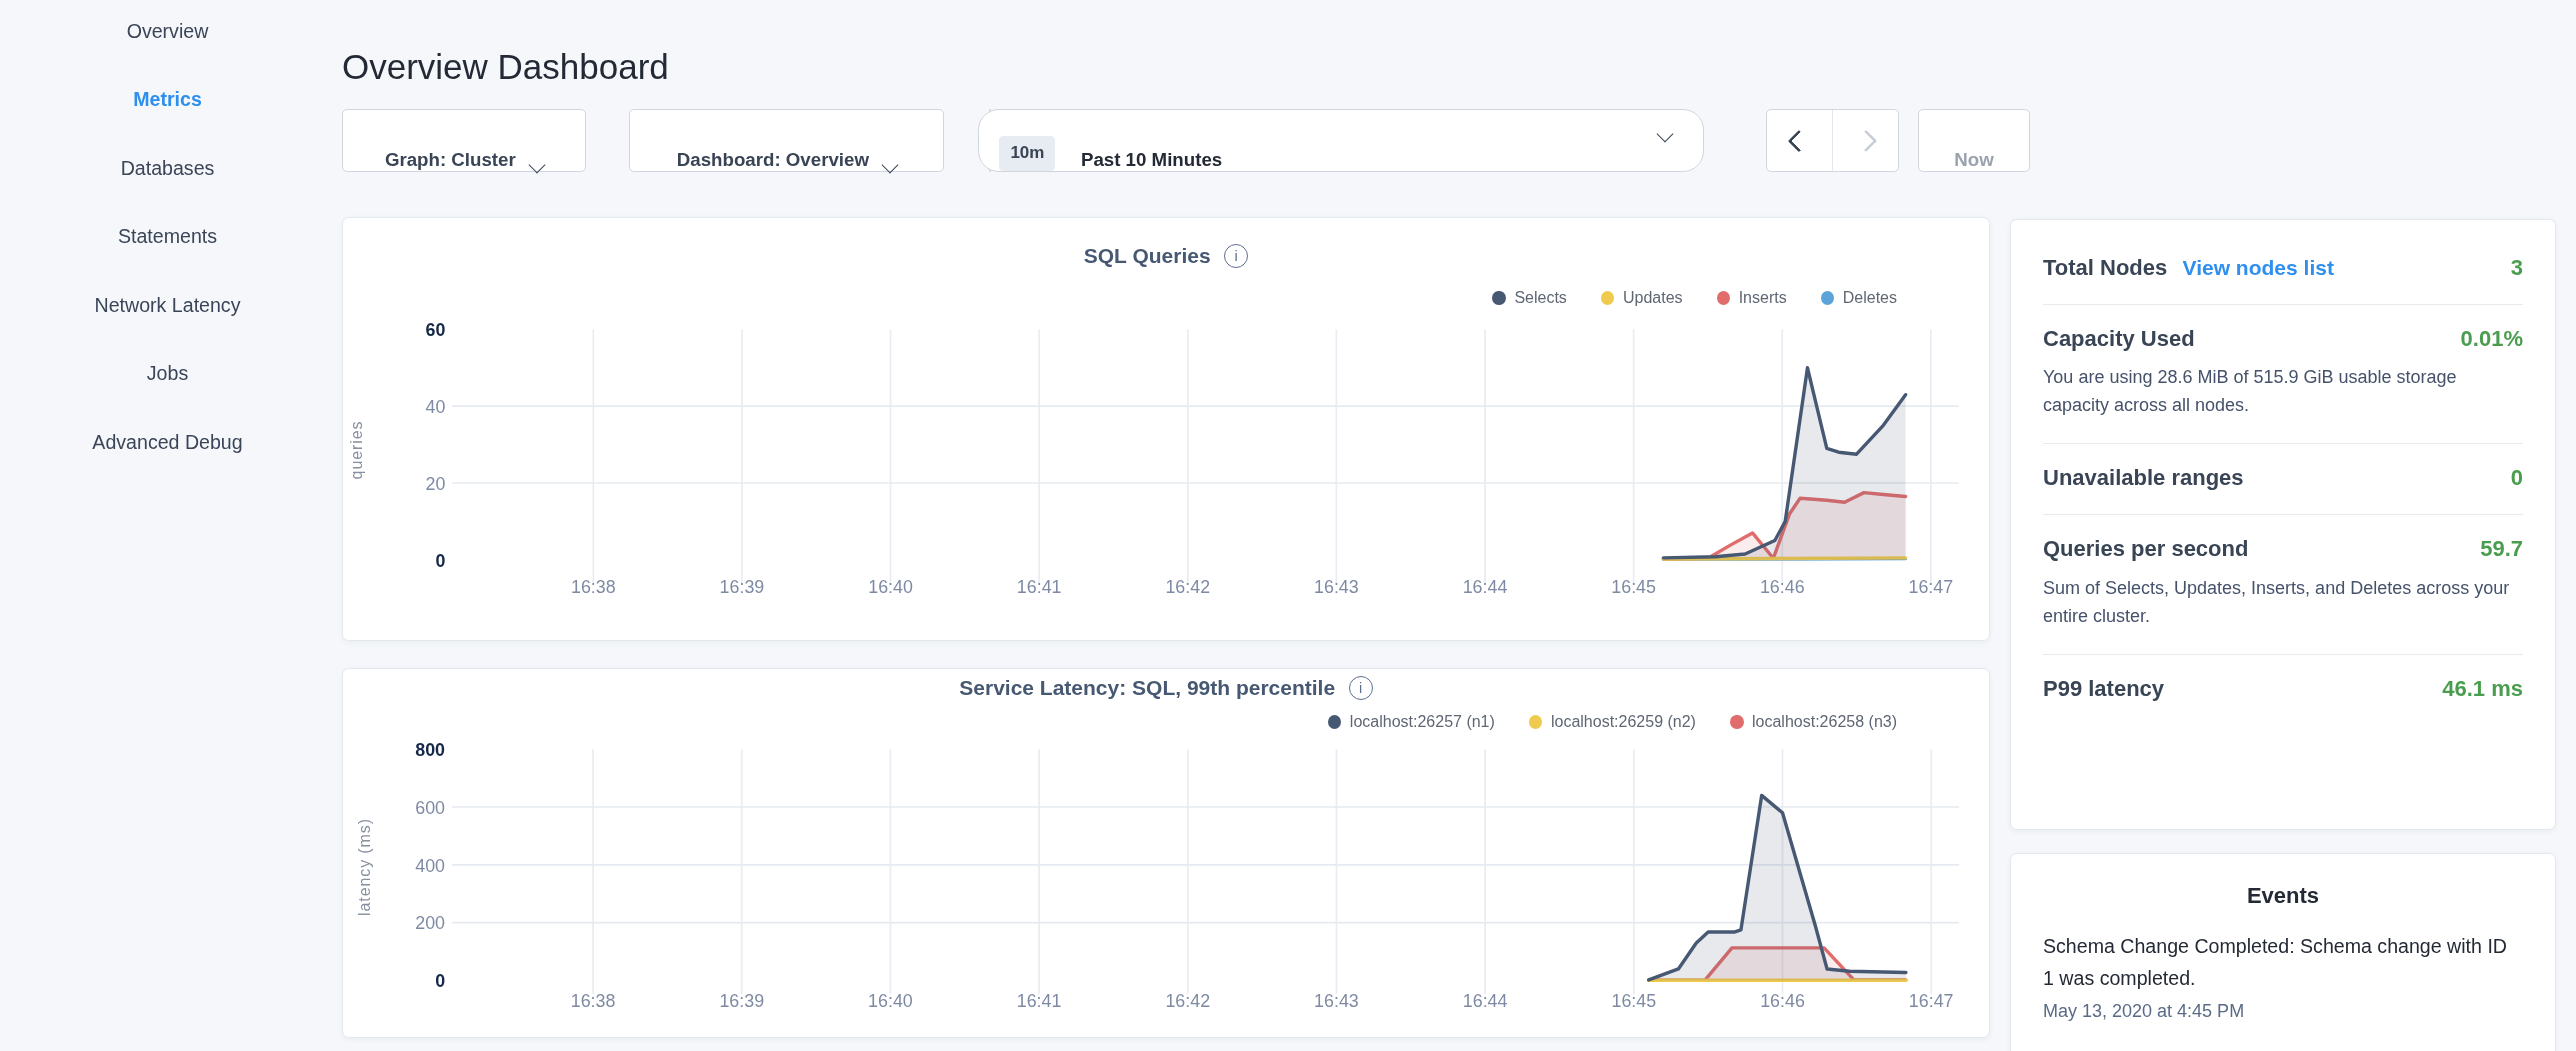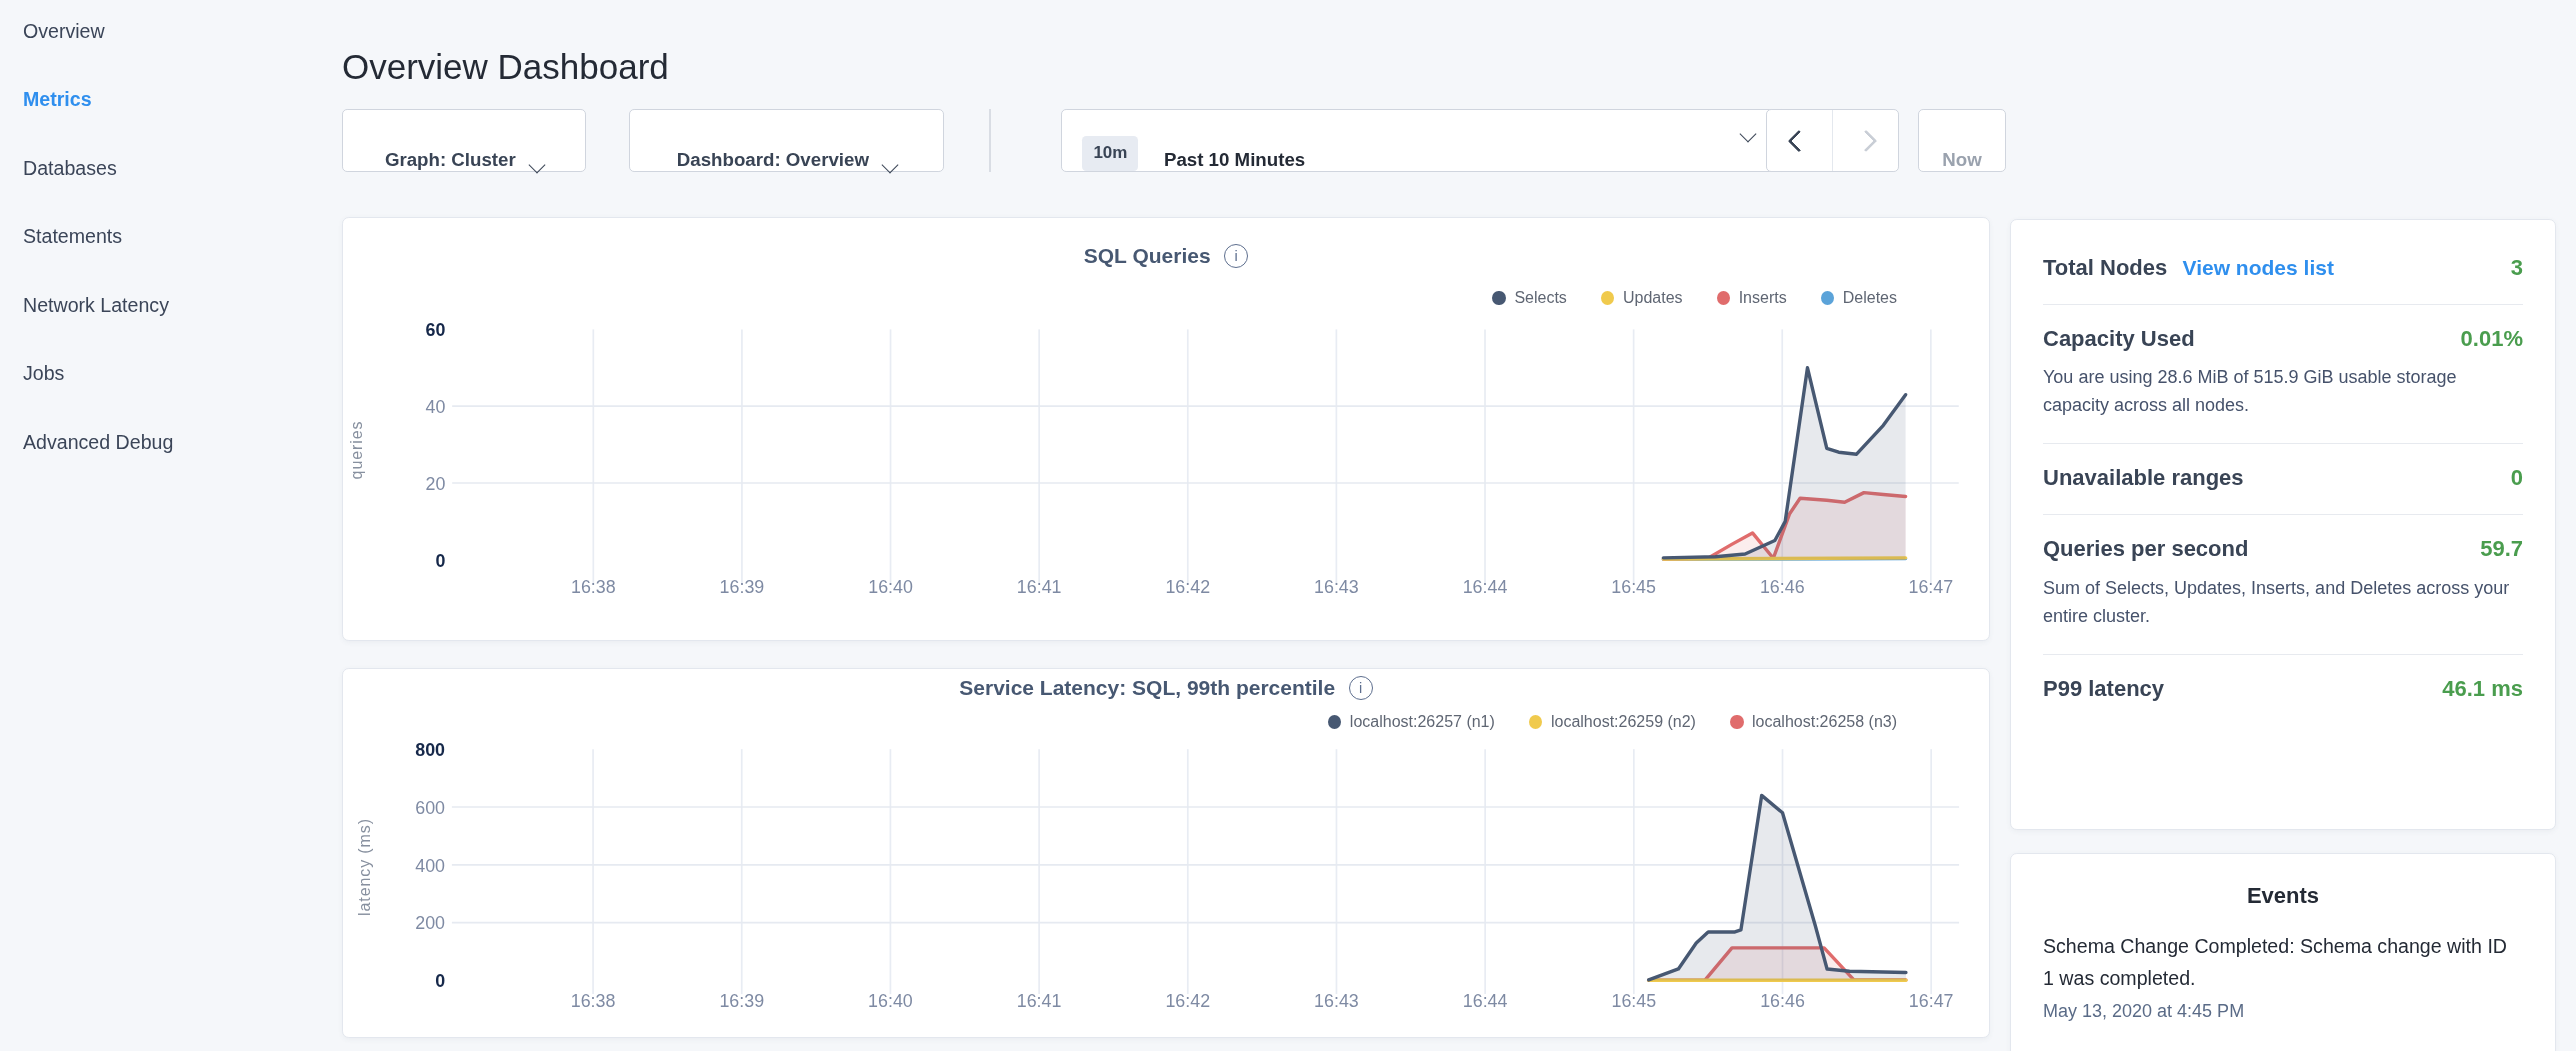--- a/index.html
+++ b/index.html
@@ -8,54 +8,54 @@
     background:#f5f7fa;
     font-family:"Liberation Sans", sans-serif;
     -webkit-font-smoothing:antialiased;
   }
   .page{position:relative;width:2576px;height:1051px;}
 
   
   .sidebar{position:absolute;left:23px;top:18.7px;width:289px;}
   .side-item{
     height:25.5px;margin-bottom:43px;display:flex;align-items:center;
-    font-size:19.6px;color:#3b4558;cursor:pointer;white-space:nowrap;
+    font-size:19.6px;color:#3b4558;cursor:pointer;white-space:nowrap;justify-content:center;
   }
   .side-item.active{color:#2f8fee;font-weight:700;}
 
   
   .page-title{position:absolute;left:342px;top:24px;font-size:35px;font-weight:500;color:#242a35;}
 
   
   .ctl{
     position:absolute;top:109px;height:63px;box-sizing:border-box;
     background:#ffffff;border:1.7px solid #d0d5de;border-radius:5.1px;
     display:flex;align-items:flex-end;justify-content:center;
     font-size:18.7px;font-weight:700;color:#394455;cursor:pointer;
   }
   .ctl-graph{left:342px;width:244px;}
   .ctl-dashboard{left:629px;width:315px;}
   .chev-down{
     width:11px;height:11px;border-right:1.7px solid #3c4657;border-bottom:1.7px solid #3c4657;
     transform:rotate(45deg);margin-left:15.3px;margin-top:-6px;
   }
   .ctl-divider{position:absolute;left:989px;top:109px;width:1.7px;height:63px;background:#d9dde4;}
-  .time-select{left:1061px;width:726px;justify-content:flex-start;padding:0 0 0 20.4px;}
+  .time-select{left:978px;width:726px;justify-content:flex-start;padding:0 0 0 20.4px;border-radius:21px;}
   .time-badge{
     background:#e7ebf2;color:#394455;border-radius:4.3px;
     font-size:17px;font-weight:700;padding:7.7px 11px;
   }
   .time-label{margin-left:25.5px;font-size:18.7px;font-weight:700;color:#242a35;}
   .time-chev{position:absolute;right:32px;top:24px;}
   .pager{left:1766px;width:133px;padding:0;overflow:hidden;}
   .pager-cell{flex:1;height:100%;display:flex;align-items:center;justify-content:center;}
   .pager-sep{width:1.7px;height:100%;background:#e4e8ee;}
   .chev-left{width:12.8px;height:12.8px;border-left:3.4px solid #394455;border-bottom:3.4px solid #394455;transform:rotate(45deg);border-radius:1.7px;}
   .chev-right{width:12.8px;height:12.8px;border-right:3.4px solid #c9ced6;border-bottom:3.4px solid #c9ced6;transform:rotate(-45deg);border-radius:1.7px;}
-  .ctl-now{left:1918px;width:88px;color:#9aa2ae;cursor:default;}
+  .ctl-now{left:1918px;width:112px;color:#9aa2ae;cursor:default;}
 
   
   .panel{
     position:absolute;box-sizing:border-box;background:#ffffff;
     border:1.7px solid #e3e7ee;border-radius:6.8px;
     box-shadow:0 1.7px 5.1px rgba(60,70,90,0.05);
   }
   .panel-chart-1{left:342px;top:217px;width:1648px;height:424px;}
   .panel-chart-2{left:342px;top:668px;width:1648px;height:370px;}
   .panel-summary{left:2010px;top:219px;width:546px;height:611px;}

